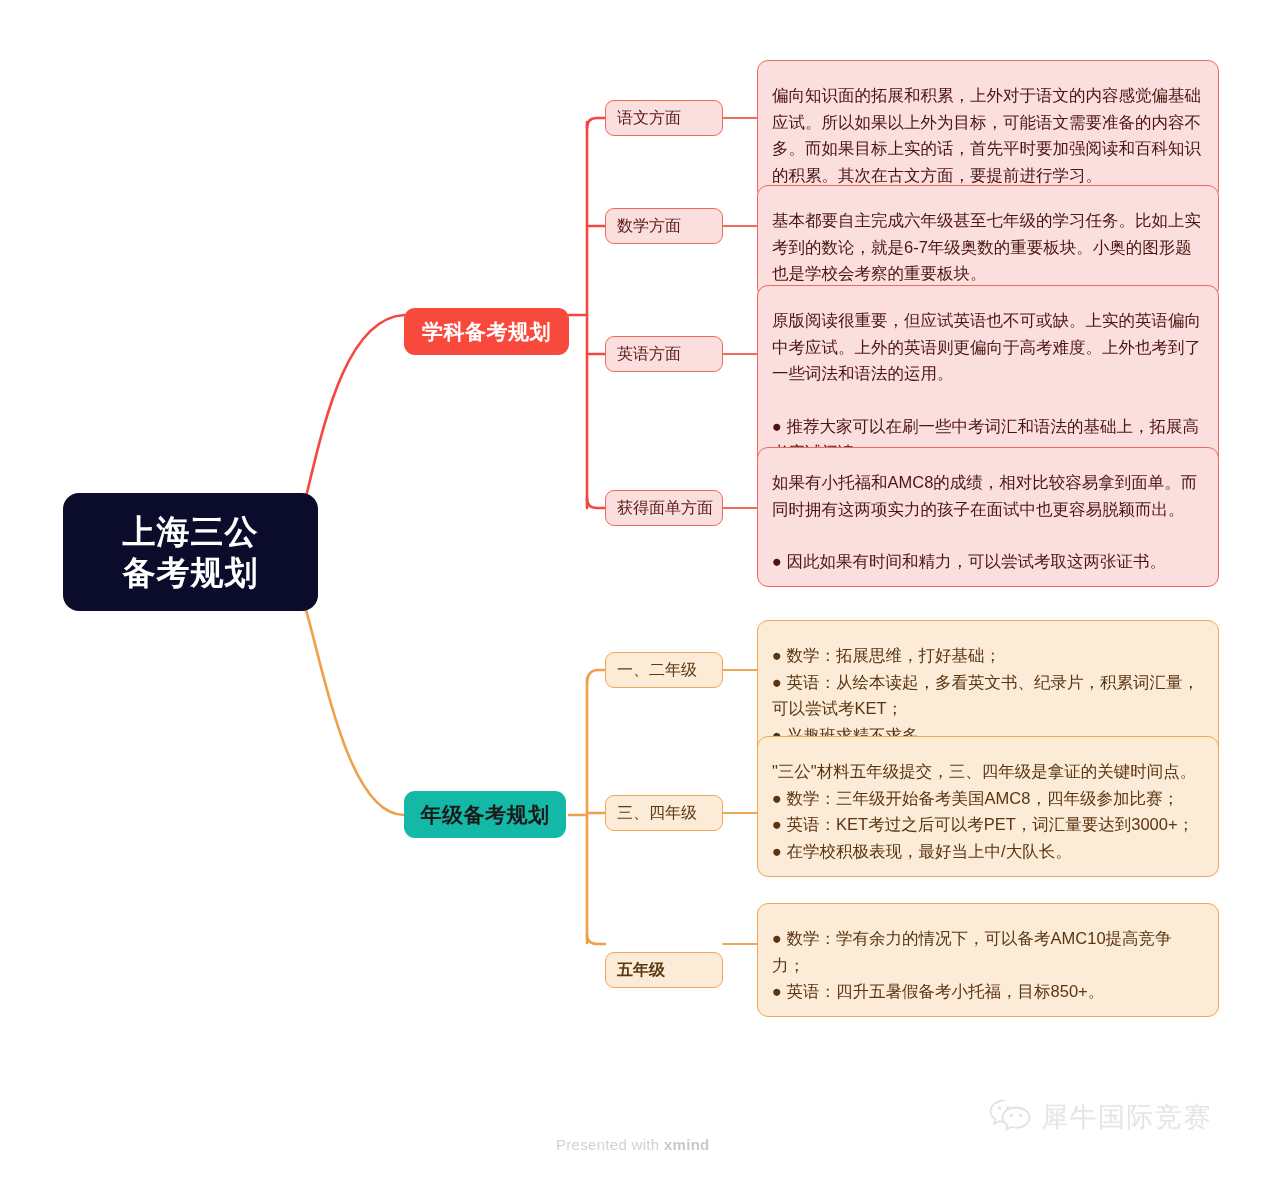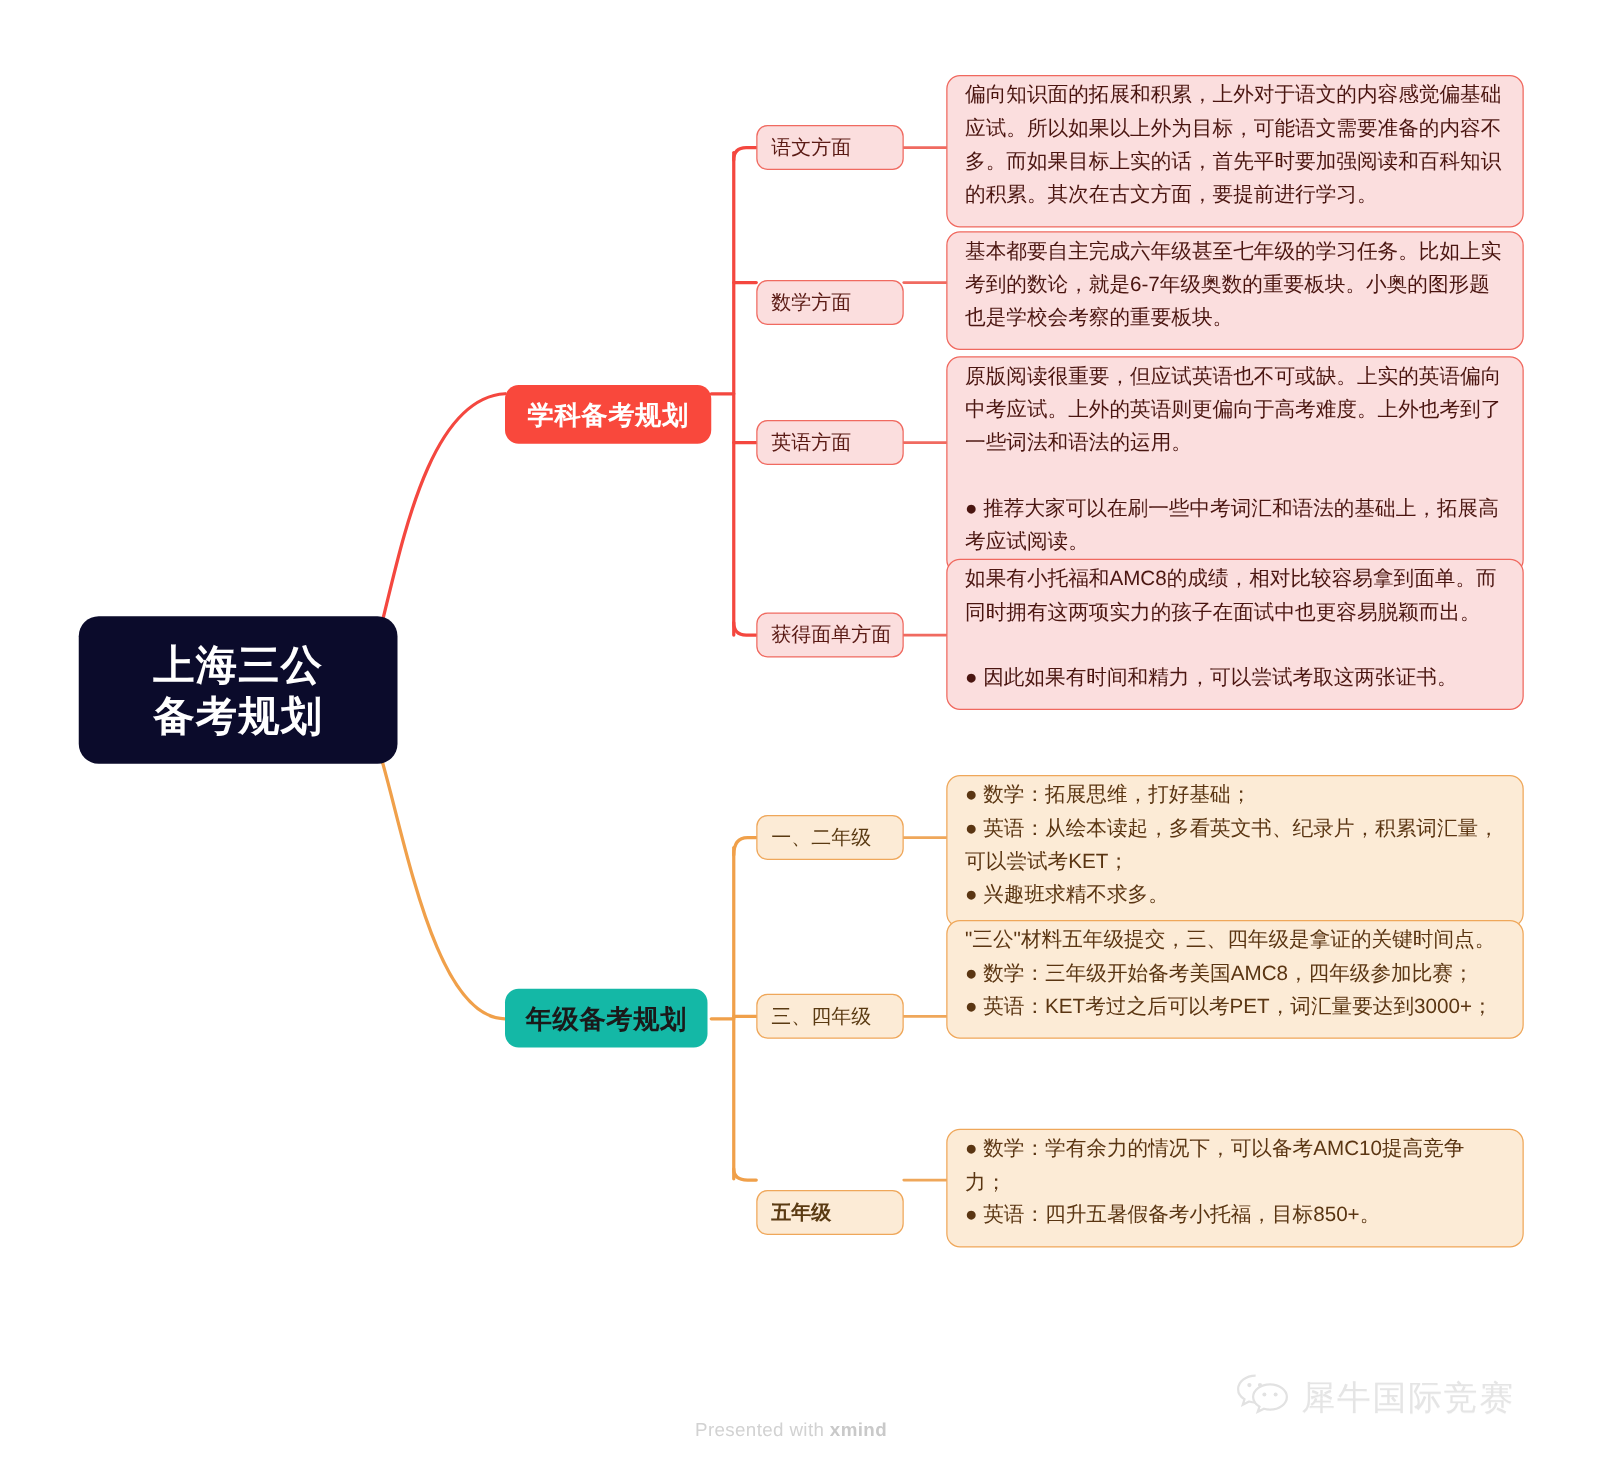--- a/index.html
+++ b/index.html
@@ -109,21 +109,21 @@
     background: #FCEBD6;
     border: 1.6px solid #EFA75A;
     color: #5a3a12;
   }
 
   
   .content-box {
     position: absolute;
     box-sizing: border-box;
     border-radius: 11px;
-    padding: 2px 14px 11px 14px;
+    padding: 21px 14px 11px 14px;
     font-size: 16.5px;
     line-height: 1.62;
     z-index: 4;
   }
   .content-red {
     background: #FBDEDE;
     border: 1.6px solid #F0685E;
     color: #4a1510;
   }
   .content-orange {
@@ -213,21 +213,21 @@
     <span>学科备考规划</span>
   </div>
 
   <div class="sub-node sub-red" style="left:605px; top:100px;">
     <span>语文方面</span>
   </div>
   <div class="content-box content-red" style="left:757px; top:60px; width:462px;">
     <p>偏向知识面的拓展和积累，上外对于语文的内容感觉偏基础应试。所以如果以上外为目标，可能语文需要准备的内容不多。而如果目标上实的话，首先平时要加强阅读和百科知识的积累。其次在古文方面，要提前进行学习。</p>
   </div>
 
-  <div class="sub-node sub-red" style="left:605px; top:224px;">
+  <div class="sub-node sub-red" style="left:605px; top:208px;">
     <span>数学方面</span>
   </div>
   <div class="content-box content-red" style="left:757px; top:185px; width:462px;">
     <p>基本都要自主完成六年级甚至七年级的学习任务。比如上实考到的数论，就是6-7年级奥数的重要板块。小奥的图形题也是学校会考察的重要板块。</p>
   </div>
 
   <div class="sub-node sub-red" style="left:605px; top:336px;">
     <span>英语方面</span>
   </div>
   <div class="content-box content-red" style="left:757px; top:285px; width:462px;">
@@ -258,20 +258,21 @@
     <p>● 兴趣班求精不求多。</p>
   </div>
 
   <div class="sub-node sub-orange" style="left:605px; top:795px;">
     <span>三、四年级</span>
   </div>
   <div class="content-box content-orange" style="left:757px; top:736px; width:462px;">
     <p>"三公"材料五年级提交，三、四年级是拿证的关键时间点。</p>
     <p>● 数学：三年级开始备考美国AMC8，四年级参加比赛；</p>
     <p>● 英语：KET考过之后可以考PET，词汇量要达到3000+；</p>
+    <p>● 在学校积极表现，最好当上中/大队长。</p>
   </div>
 
   <div class="sub-node sub-orange" style="left:605px; top:952px;font-weight:bold;">
     <span>五年级</span>
   </div>
   <div class="content-box content-orange" style="left:757px; top:903px; width:462px;">
     <p>● 数学：学有余力的情况下，可以备考AMC10提高竞争力；</p>
     <p>● 英语：四升五暑假备考小托福，目标850+。</p>
   </div>
 

